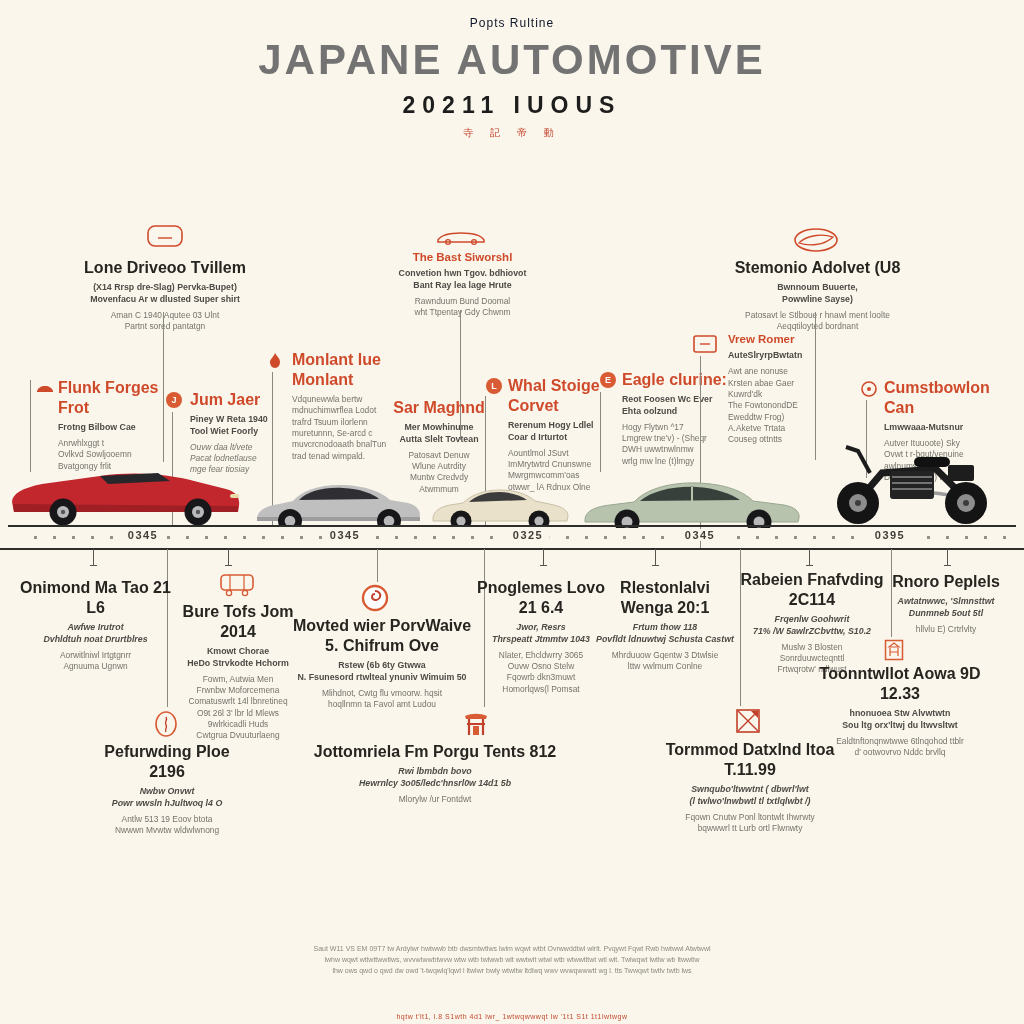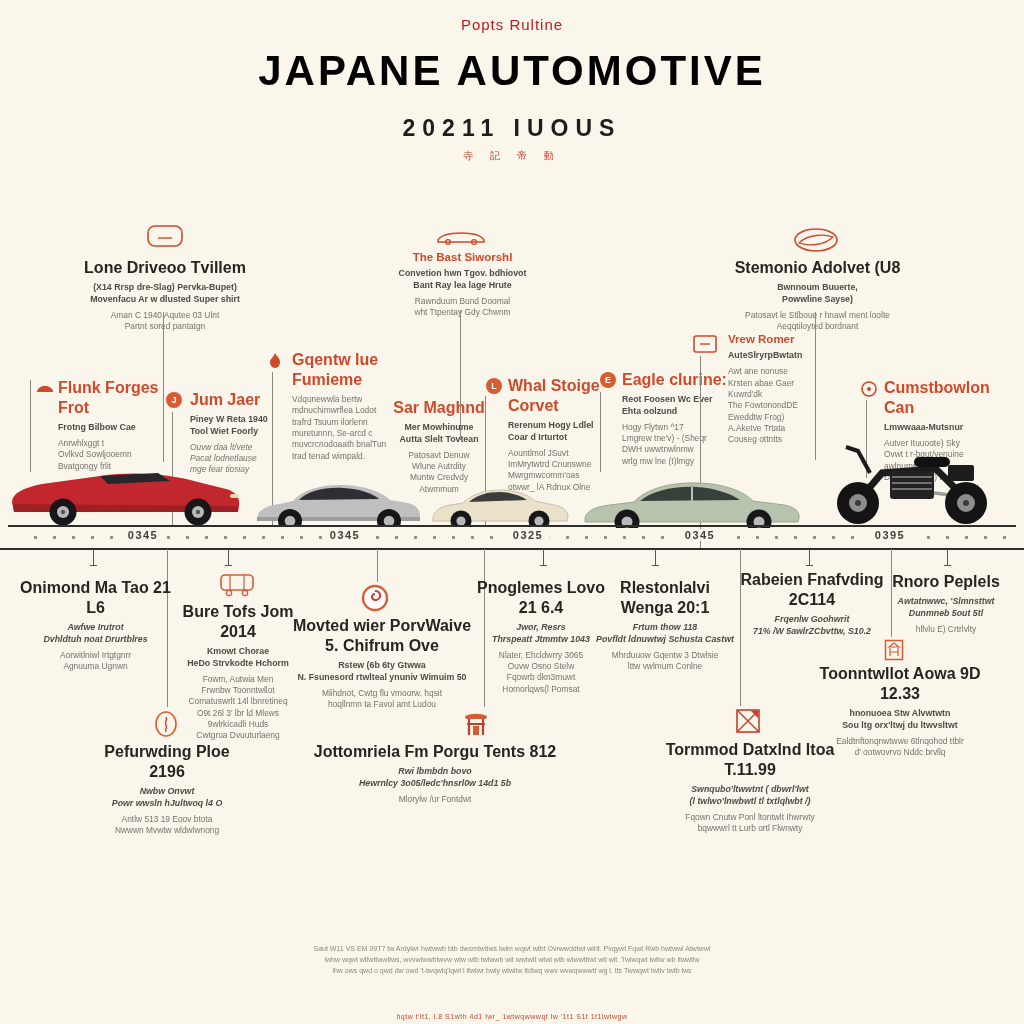--- a/index.html
+++ b/index.html
@@ -1,22 +1,22 @@
 <!DOCTYPE html>
 <html><head>
 <meta charset="utf-8">
 <style>
   html,body{margin:0;padding:0;}
   .canvas{position:relative;width:1024px;height:1024px;background:#faf6ec;overflow:hidden;
           font-family:"Liberation Sans",sans-serif;color:#32312d;}
   
   .hdr{position:absolute;left:0;right:0;top:16px;text-align:center;}
-  .hdr-sub{font-size:15px;color:#b91c1c;letter-spacing:1px;}
-  .hdr-title{font-size:42px;font-weight:800;letter-spacing:3px;color:#000000;margin-top:14px;}
-  .hdr-num{font-size:23px;font-weight:700;letter-spacing:7px;color:#1d1d1d;margin-top:20px;}
+  .hdr-sub{font-size:12px;color:#0f172a;letter-spacing:1px;}
+  .hdr-title{font-size:42px;font-weight:800;letter-spacing:3px;color:#737373;margin-top:6px;}
+  .hdr-num{font-size:23px;font-weight:700;letter-spacing:7px;color:#1d1d1d;margin-top:8px;}
   .hdr-kanji{font-size:10px;color:#c2402a;letter-spacing:7px;margin-top:7px;}
   
   .entry{position:absolute;}
   .entry.center{text-align:center;}
   .title{font-size:16px;font-weight:700;color:#262520;line-height:1.25;}
   .title.red{color:#cf4a2b;}
   .title.big{font-size:11.5px;}
   .grp{margin-top:4px;}
   .grp .ln{line-height:1.35;}
   .grp.dark .ln{font-size:8.8px;color:#4c4b45;font-weight:600;}
@@ -154,21 +154,21 @@
         <div class="ln">Piney W Reta 1940</div>
         <div class="ln">Tool Wiet Foorly</div>
       </div>
     <div class="grp light ital">
         <div class="ln">Ouvw daa lt/vete</div>
         <div class="ln">Pacat lodnetlause</div>
         <div class="ln">mge fear tiosiay</div>
       </div>
   </div>
   <div class="entry" style="left:292px;top:350px;width:108px">
-    <div class="title red">Gqentw lue Fumieme</div>
+    <div class="title red">Monlant lue Monlant</div>
     <div class="grp light">
         <div class="ln">Vdqunewwla bertw</div>
         <div class="ln">mdnuchimwrflea Lodot</div>
         <div class="ln">trafrd Tsuum ilorlenn</div>
         <div class="ln">muretunnn, Se-arcd c</div>
         <div class="ln">muvcrcnodoaath bnalTun</div>
         <div class="ln">trad tenad wimpald.</div>
       </div>
   </div>
   <div class="entry center" style="left:390px;top:398px;width:98px">
@@ -367,21 +367,21 @@
       </div>
   </div>
   <div class="entry center" style="left:168px;top:602px;width:140px">
     <div class="title">Bure Tofs Jom 2014</div>
     <div class="grp dark">
         <div class="ln">Kmowt Chorae</div>
         <div class="ln">HeDo Strvkodte Hchorm</div>
       </div>
     <div class="grp light">
         <div class="ln">Fowm, Autwia Men</div>
-        <div class="ln">Frwnbw Toonntwllot</div>
+        <div class="ln">Frwnbw Moforcemena</div>
         <div class="ln">Comatuswrlt 14l lbnretineq</div>
         <div class="ln">O9t 26l 3' lbr ld Mlews</div>
         <div class="ln">9wlrkicadli Huds</div>
         <div class="ln">Cwtgrua Dvuuturlaeng</div>
       </div>
   </div>
   <div class="entry center" style="left:292px;top:616px;width:180px">
     <div class="title">Movted wier PorvWaive 5. Chifrum Ove</div>
     <div class="grp dark">
         <div class="ln">Rstew (6b 6ty Gtwwa</div>
@@ -414,20 +414,25 @@
     <div class="grp light">
         <div class="ln">Mhrduuow Gqentw 3 Dtwlsie</div>
         <div class="ln">lttw vwlmum Conlne</div>
       </div>
   </div>
   <div class="entry center" style="left:740px;top:570px;width:144px">
     <div class="title">Rabeien Fnafvding 2C114</div>
     <div class="grp dark ital">
         <div class="ln">Frqenlw Goohwrit</div>
         <div class="ln">71% /W 5awlrZCbvttw, S10.2</div>
+      </div>
+    <div class="grp light">
+        <div class="ln">Muslw 3 Blosten</div>
+        <div class="ln">Sonrduuwcteqnttl</div>
+        <div class="ln">Frtwqrotw' ndlwust</div>
       </div>
   </div>
   <div class="entry center" style="left:878px;top:572px;width:136px">
     <div class="title">Rnoro Peplels</div>
     <div class="grp dark ital">
         <div class="ln">Awtatnwwc, 'Slmnsttwt</div>
         <div class="ln">Dunmneb 5out 5tl</div>
       </div>
     <div class="grp light">
         <div class="ln">hllvlu E) Crtrlvlty</div>

